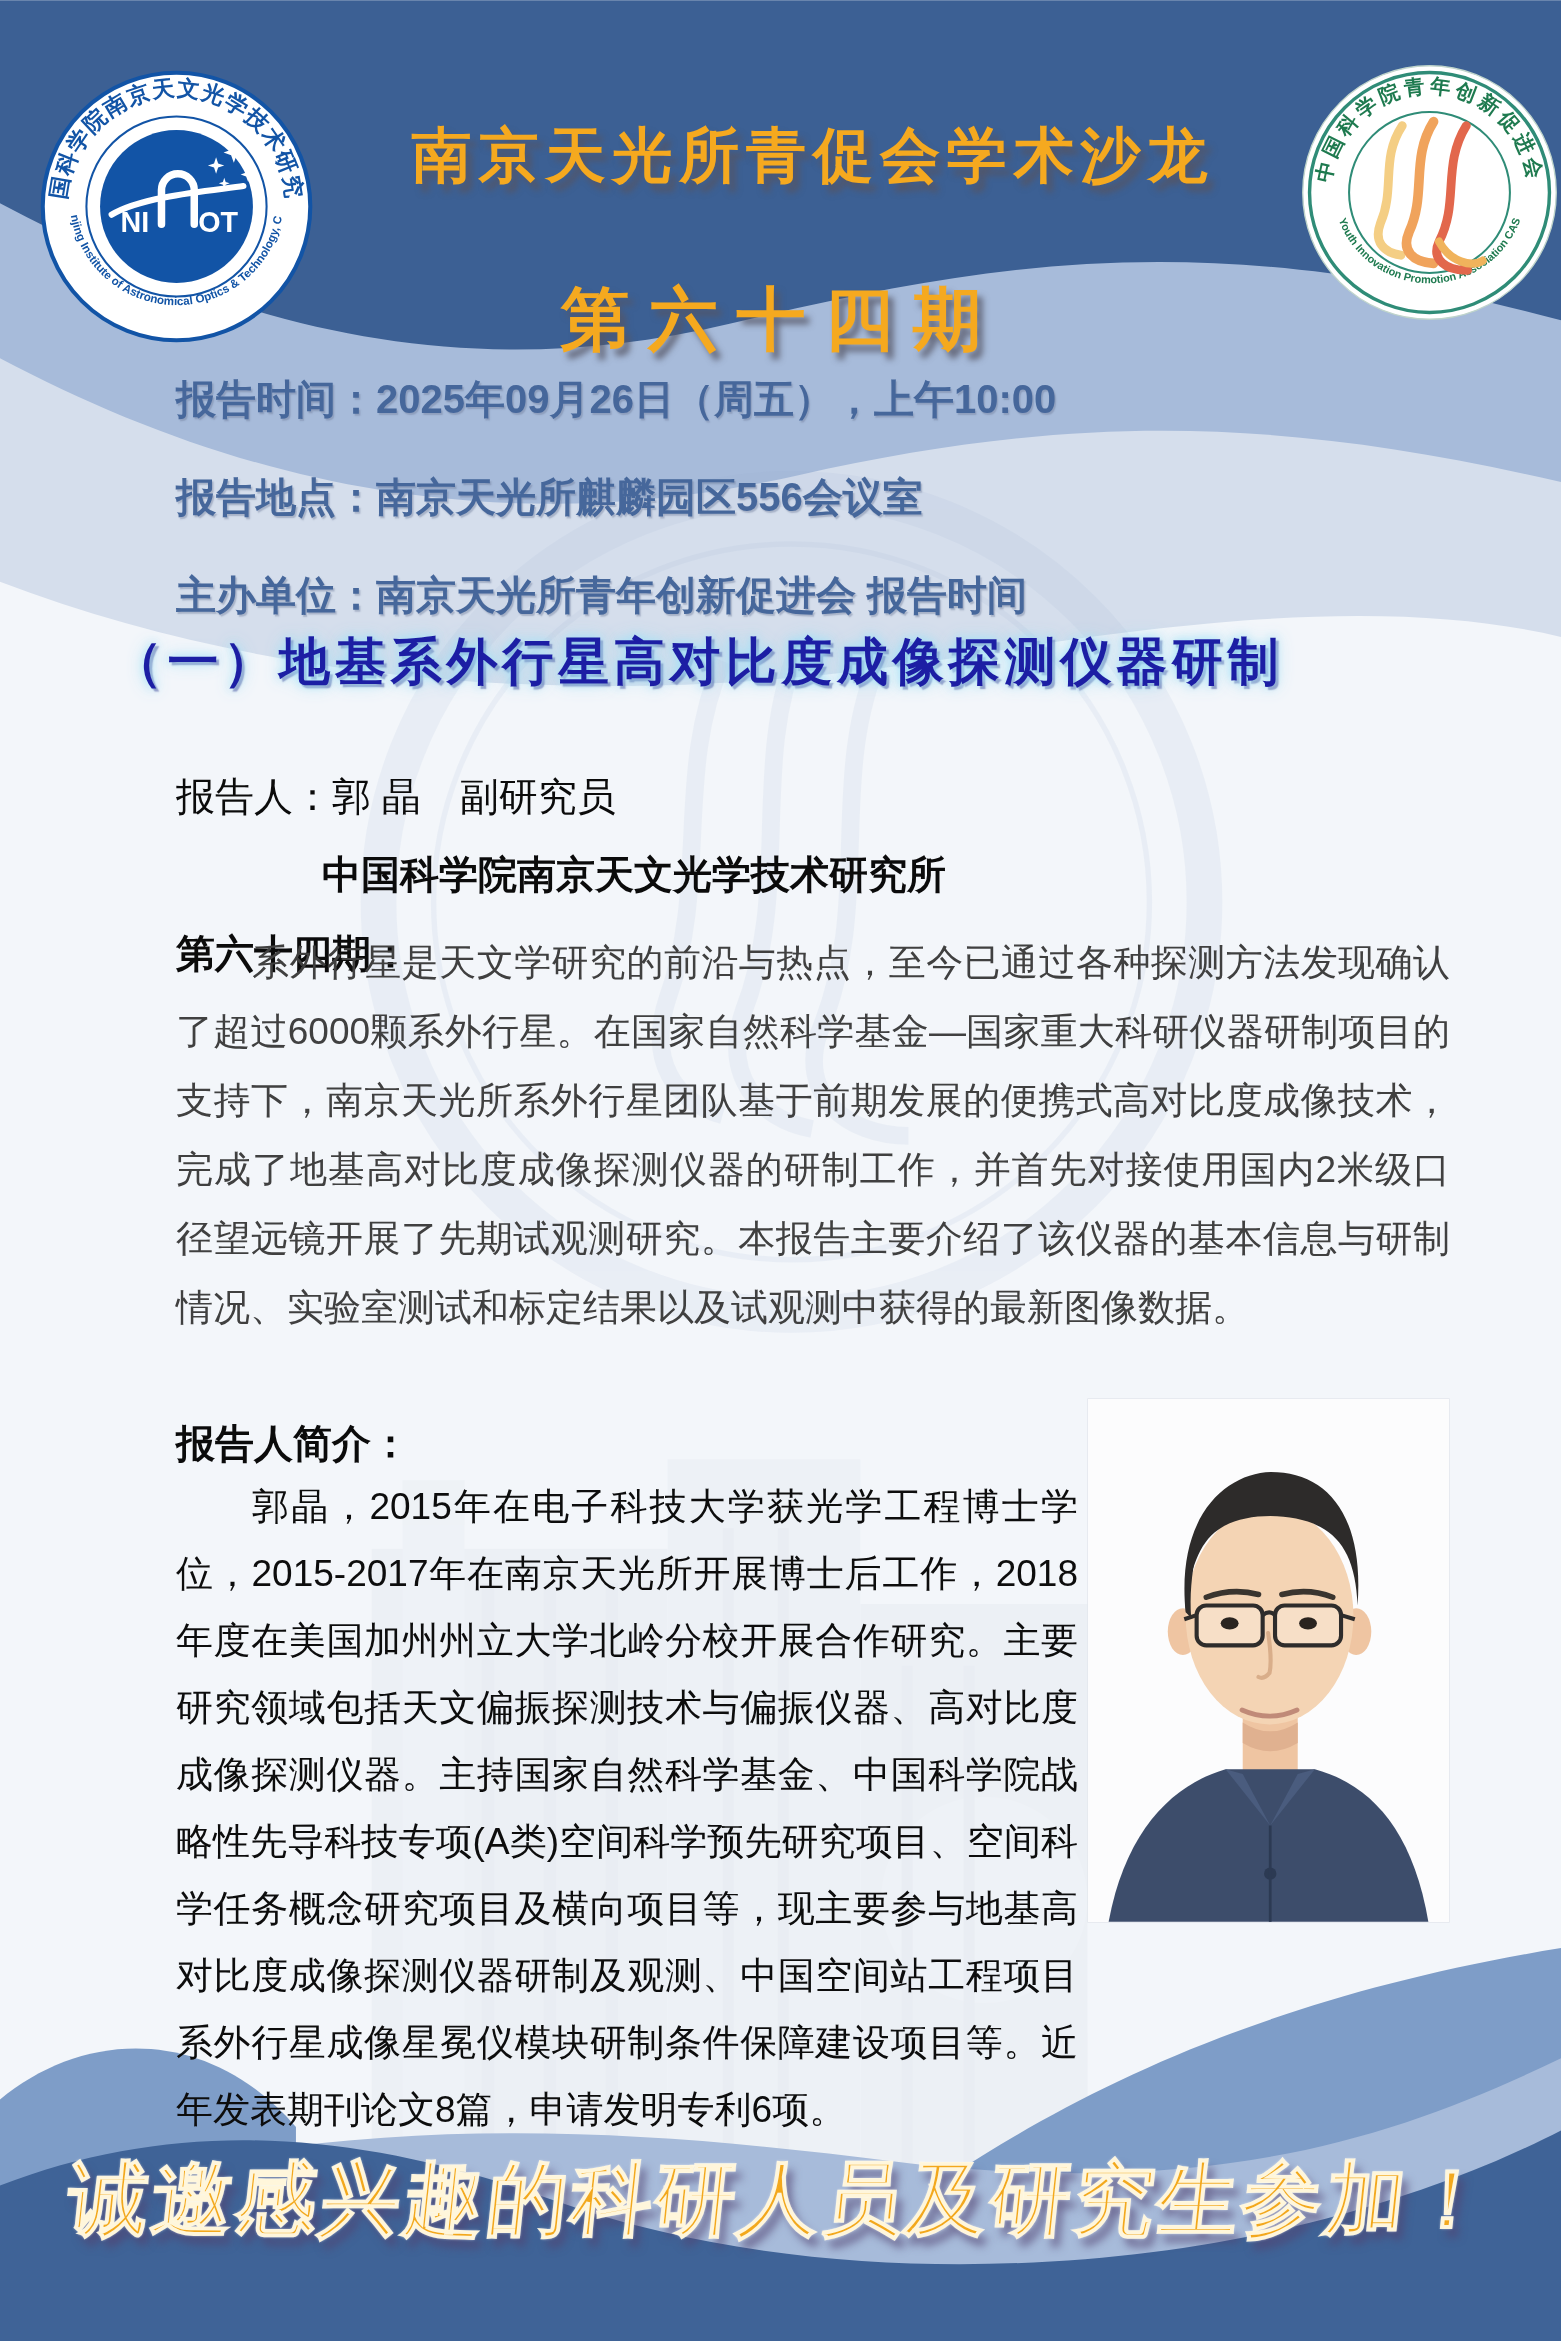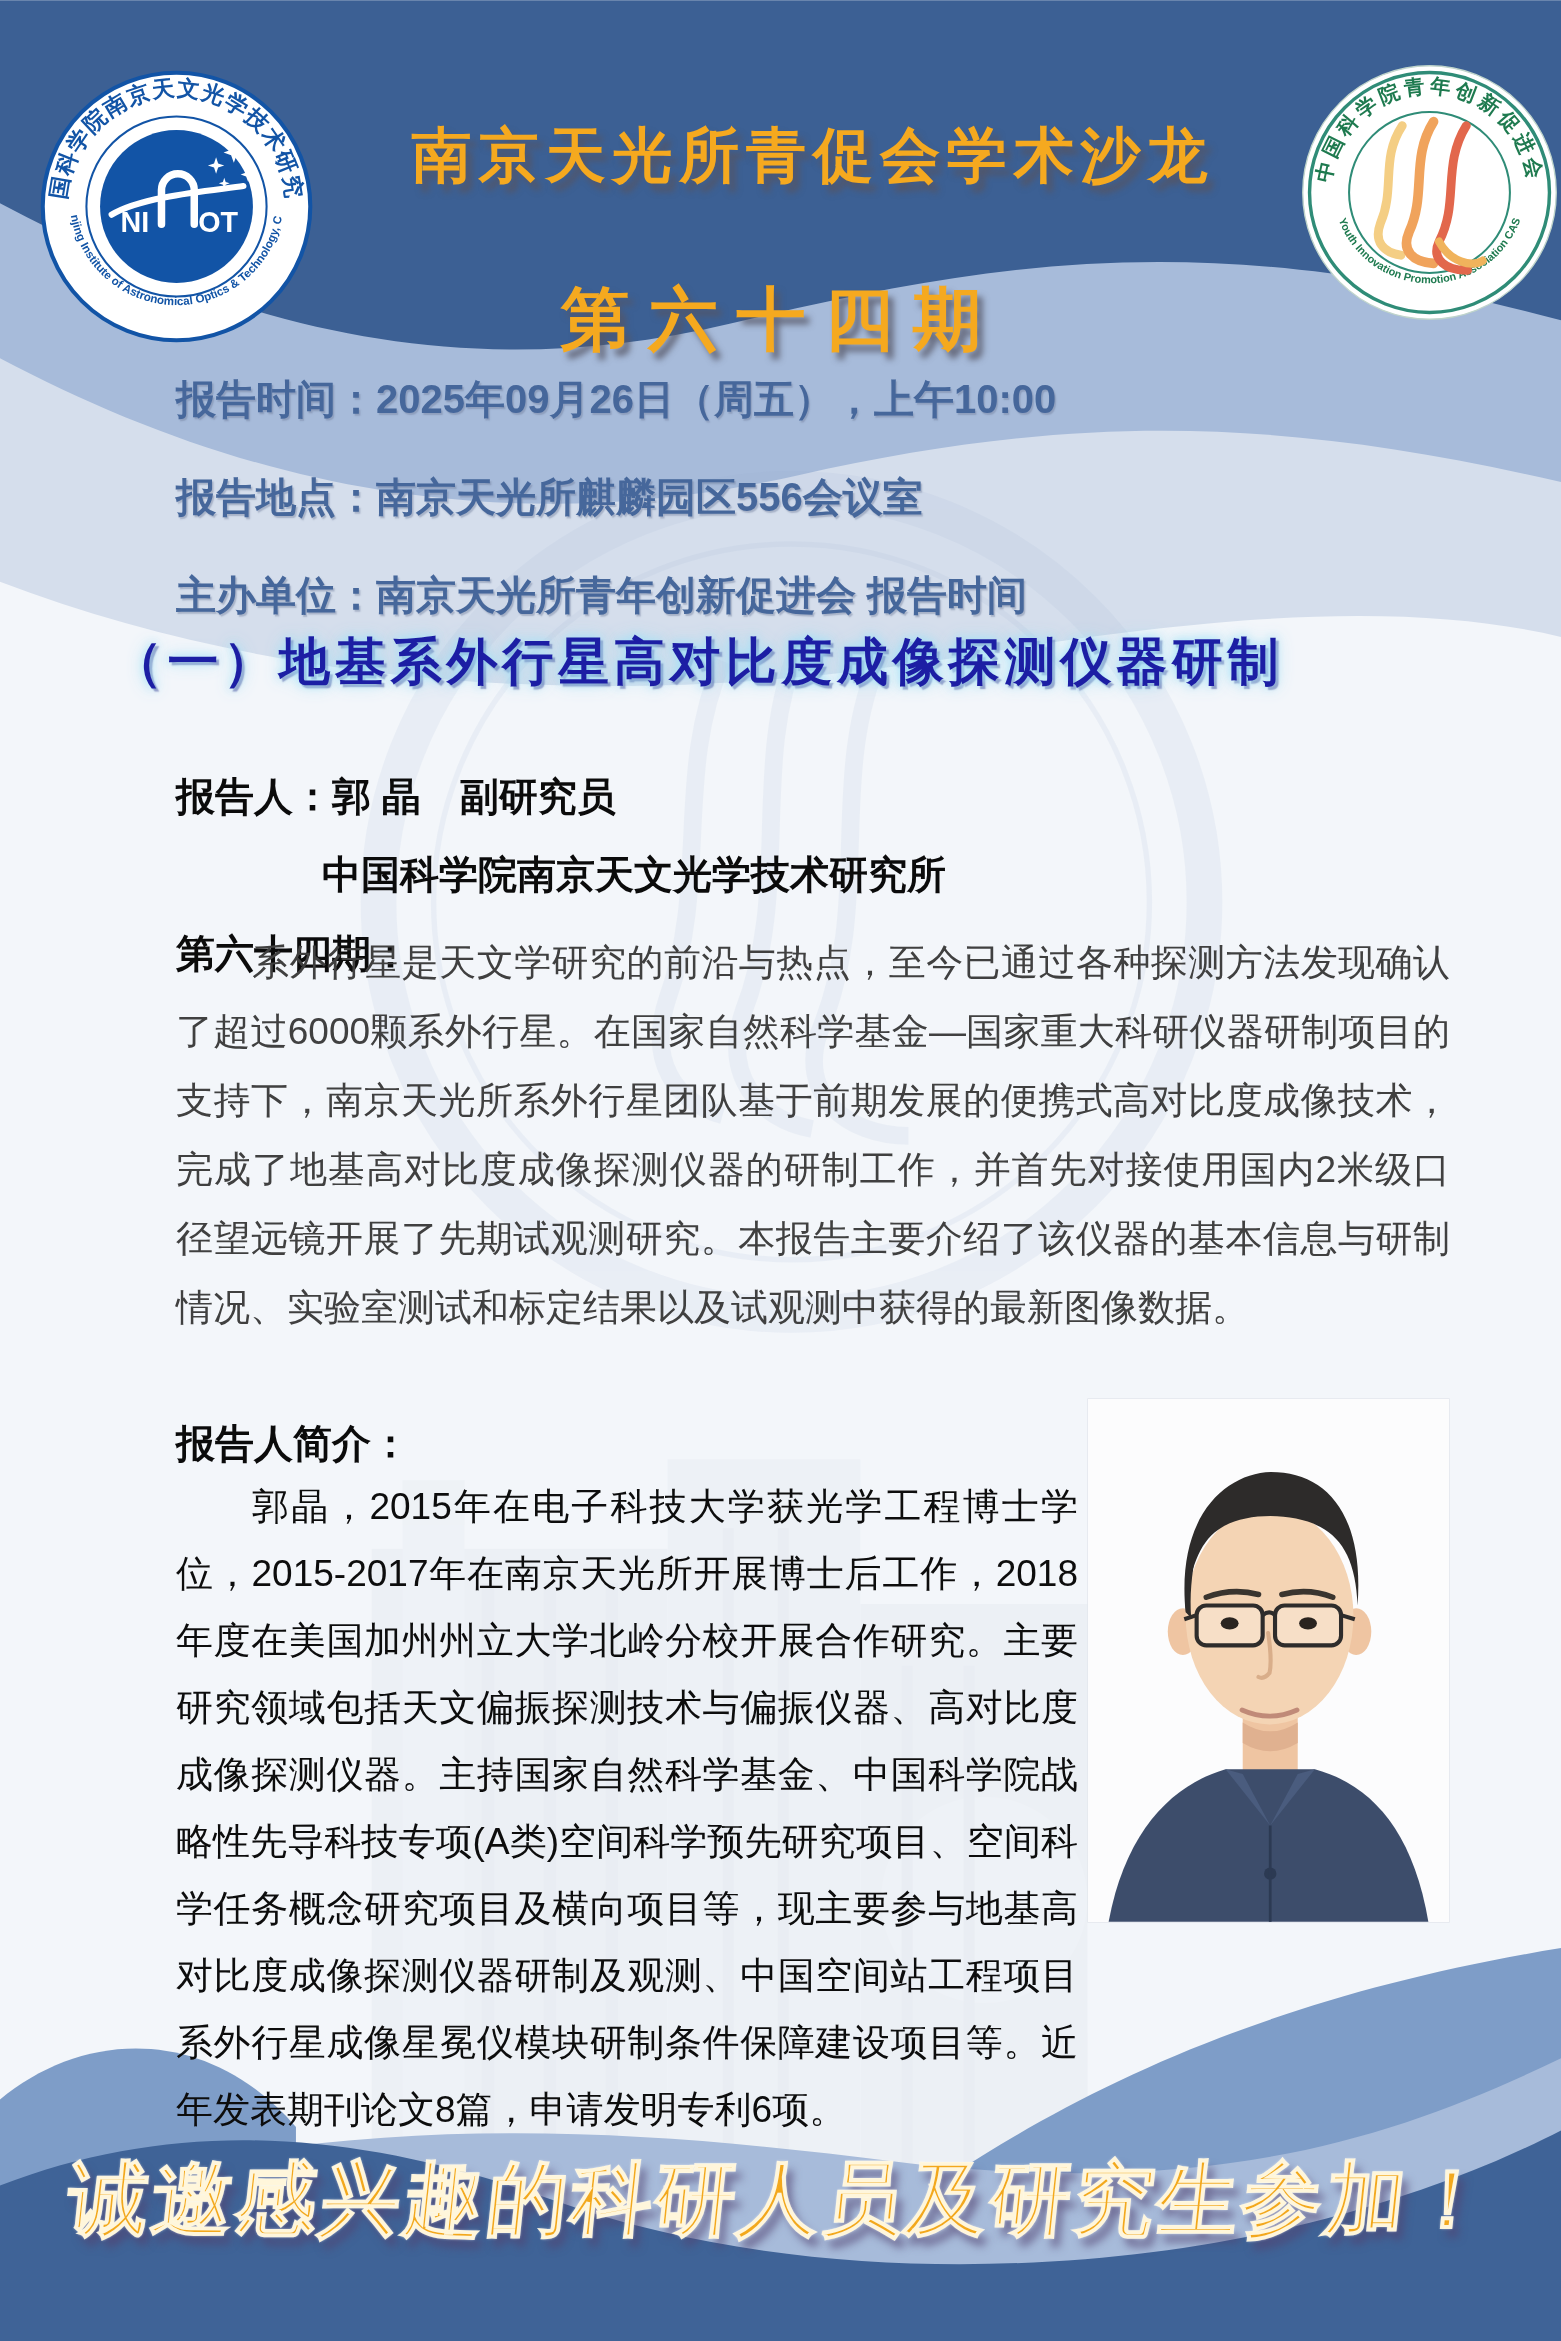--- a/index.html
+++ b/index.html
@@ -27,21 +27,21 @@
   .info-line{
     font-size:40px;font-weight:bold;color:#46679B;white-space:nowrap;
     text-shadow:1.4px 2.1px 1.4px rgba(110,125,155,.45);
   }
   
   .section-title{
     left:0;top:628px;width:1395px;text-align:center;z-index:2;
     font-size:51px;font-weight:900;letter-spacing:4.8px;color:#1C1EA4;white-space:nowrap;
     text-shadow:0 0 8.3px rgba(160,225,248,.95),0 0 16.5px rgba(160,225,248,.85),2.8px 3.4px 1.4px rgba(18,18,120,.45);
   }
-  .speaker-line{left:176px;top:770px;z-index:2;font-size:39px;font-weight:bold;color:#0b0b0b;white-space:nowrap;}
+  .speaker-line{left:176px;top:770px;z-index:2;font-size:39px;font-weight:normal;color:#0b0b0b;white-space:nowrap;}
   .affiliation{left:322px;top:848px;z-index:2;font-size:39px;font-weight:bold;color:#0b0b0b;white-space:nowrap;}
   .abstract-label{left:176px;top:927px;z-index:2;font-size:39px;font-weight:bold;color:#0b0b0b;}
   .abstract-text{
     left:176px;top:928px;width:1274px;z-index:2;
     font-size:37px;line-height:69px;color:#404040;text-align:justify;text-indent:76px;
   }
   .bio-label{left:176px;top:1417px;z-index:2;font-size:39px;font-weight:bold;color:#0b0b0b;}
   .bio-text{
     left:176px;top:1473px;width:902px;z-index:2;
     font-size:37px;line-height:67px;color:#0d0d0d;text-align:justify;text-indent:76px;

